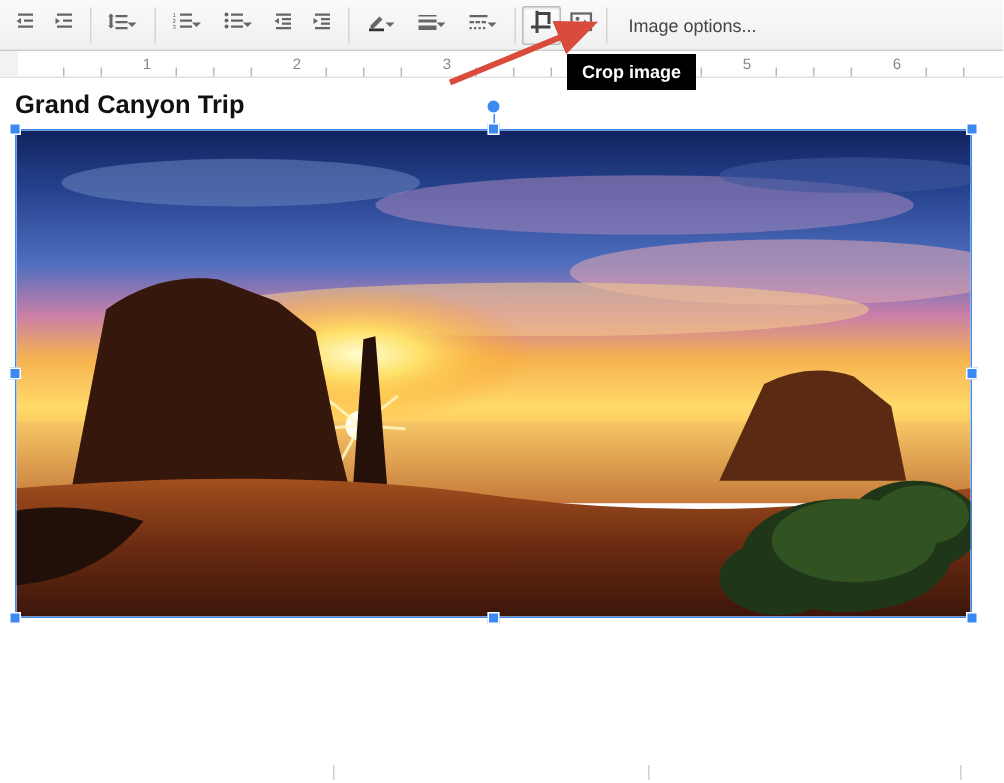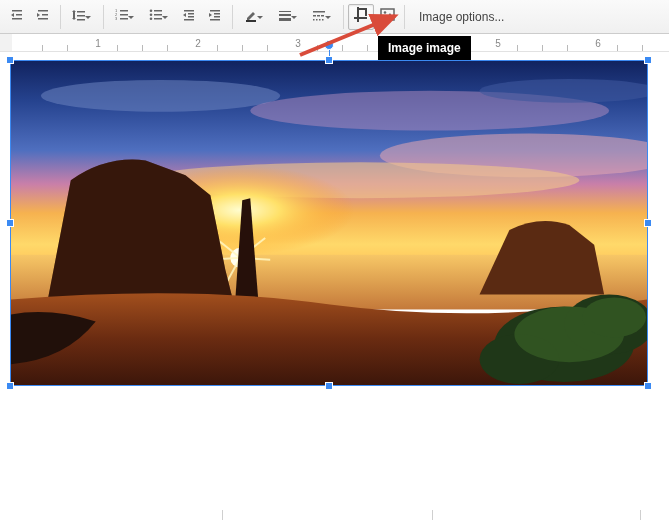--- a/index.html
+++ b/index.html
@@ -392,33 +392,34 @@
     <div class="line" style="left:442px"></div>
     <div class="line" style="left:467px"></div>
   <div class="line" style="left:517px"></div>
     <div class="line" style="left:542px"></div>
     <div class="line" style="left:567px"></div>
   <div class="line" style="left:617px"></div>
     <div class="line" style="left:642px"></div>
 </div>
 
 <div class="tooltip" style="left:378px; top:36px;">
-  <span>Image image</span>
+  <span>Crop image</span>
 </div>
 
 <svg class="anno-arrow" style="left:295px; top:10px;" width="120" height="50">
   <defs>
     <marker id="ah" markerWidth="8" markerHeight="8" refX="6" refY="3" orient="auto">
       <path d="M0 0 L7 3 L0 6 z" fill="#d94b3a"></path>
     </marker>
   </defs>
   <line x1="5" y1="45" x2="100" y2="6" stroke="#d94b3a" stroke-width="4" marker-end="url(#ah)"></line>
 </svg>
 
 <div class="doc">
+  <div class="doc-title">Grand Canyon Trip</div>
 
   <div class="image-wrap">
     <div class="rot-line"></div>
     <div class="rot-handle"></div>
 
     <svg class="landscape" viewBox="0 0 638 326" preserveAspectRatio="none">
       <defs>
         <radialGradient id="sun" cx="36%" cy="60%" r="18%">
           <stop offset="0%" stop-color="#fffdd0"></stop>
           <stop offset="35%" stop-color="#ffe169"></stop>

